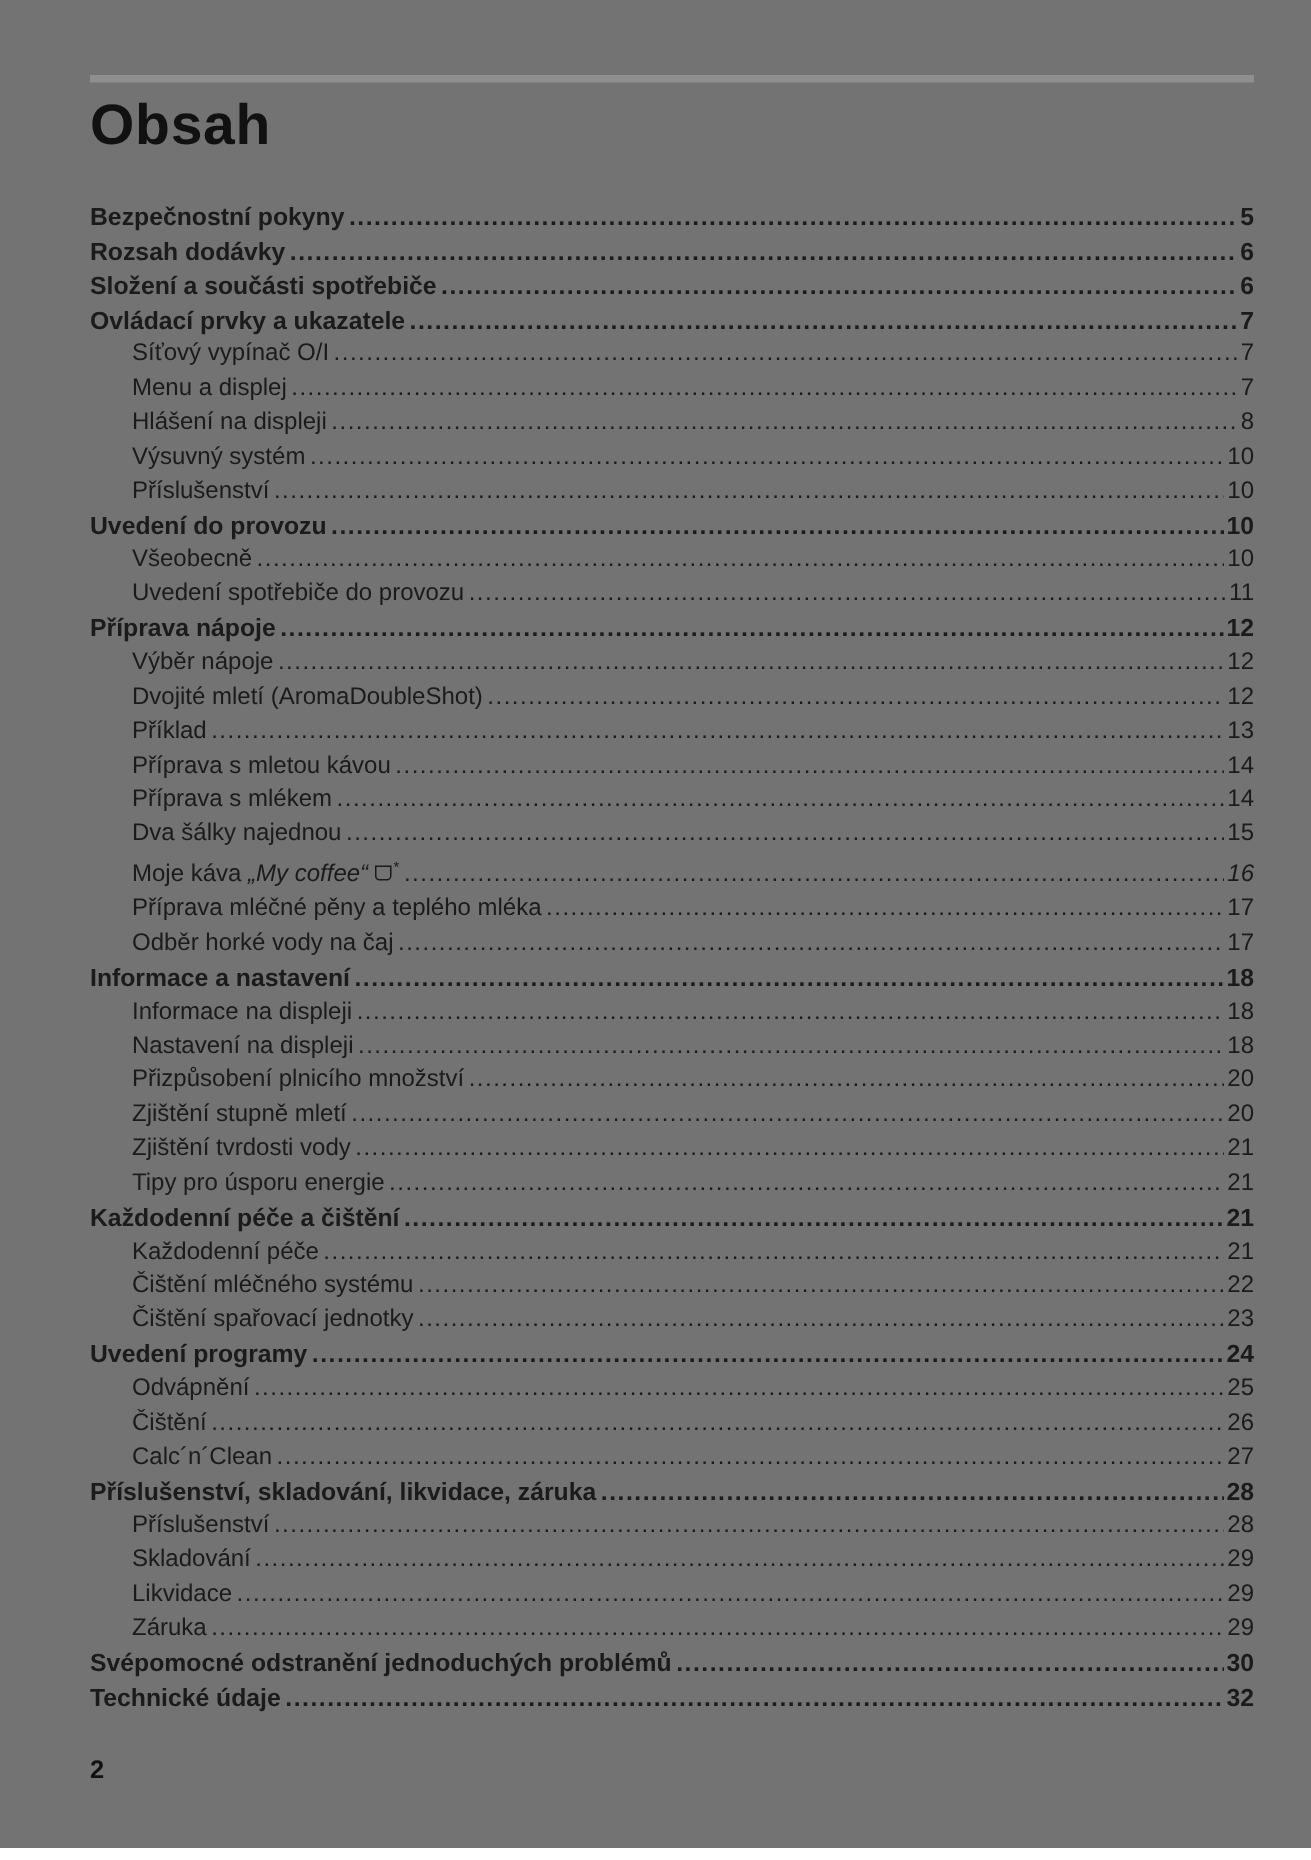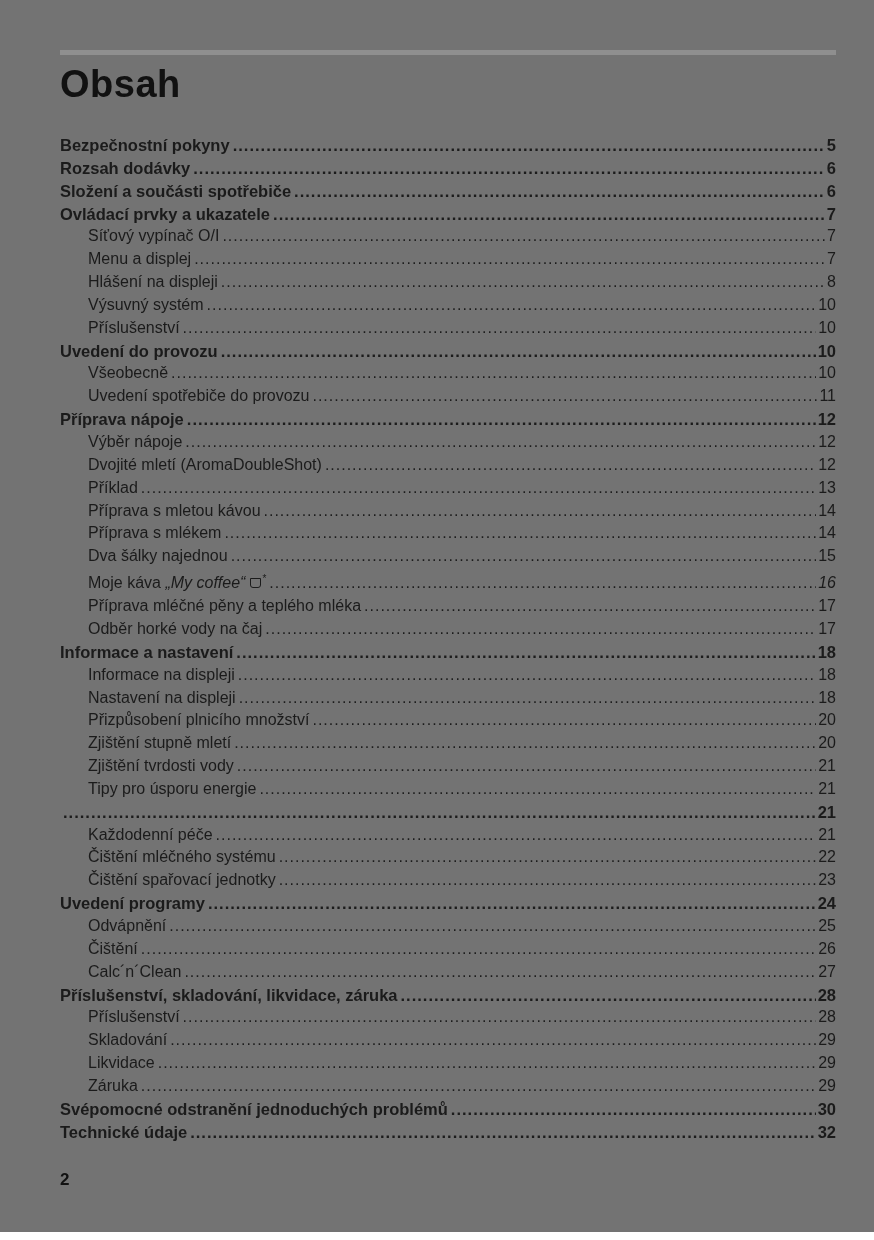--- a/index.html
+++ b/index.html
@@ -220,20 +220,21 @@
     <span class="toc-label">Zjištění tvrdosti vody</span>
     <span class="dot-leader"></span>
     <span class="toc-page">21</span>
   </div>
       <div class="toc-row sub">
     <span class="toc-label">Tipy pro úsporu energie</span>
     <span class="dot-leader"></span>
     <span class="toc-page">21</span>
   </div>
       <div class="toc-row top bold">
+    <span class="toc-label">Každodenní péče a čištění</span>
     <span class="dot-leader"></span>
     <span class="toc-page">21</span>
   </div>
       <div class="toc-row sub">
     <span class="toc-label">Každodenní péče</span>
     <span class="dot-leader"></span>
     <span class="toc-page">21</span>
   </div>
       <div class="toc-row sub">
     <span class="toc-label">Čištění mléčného systému</span>

